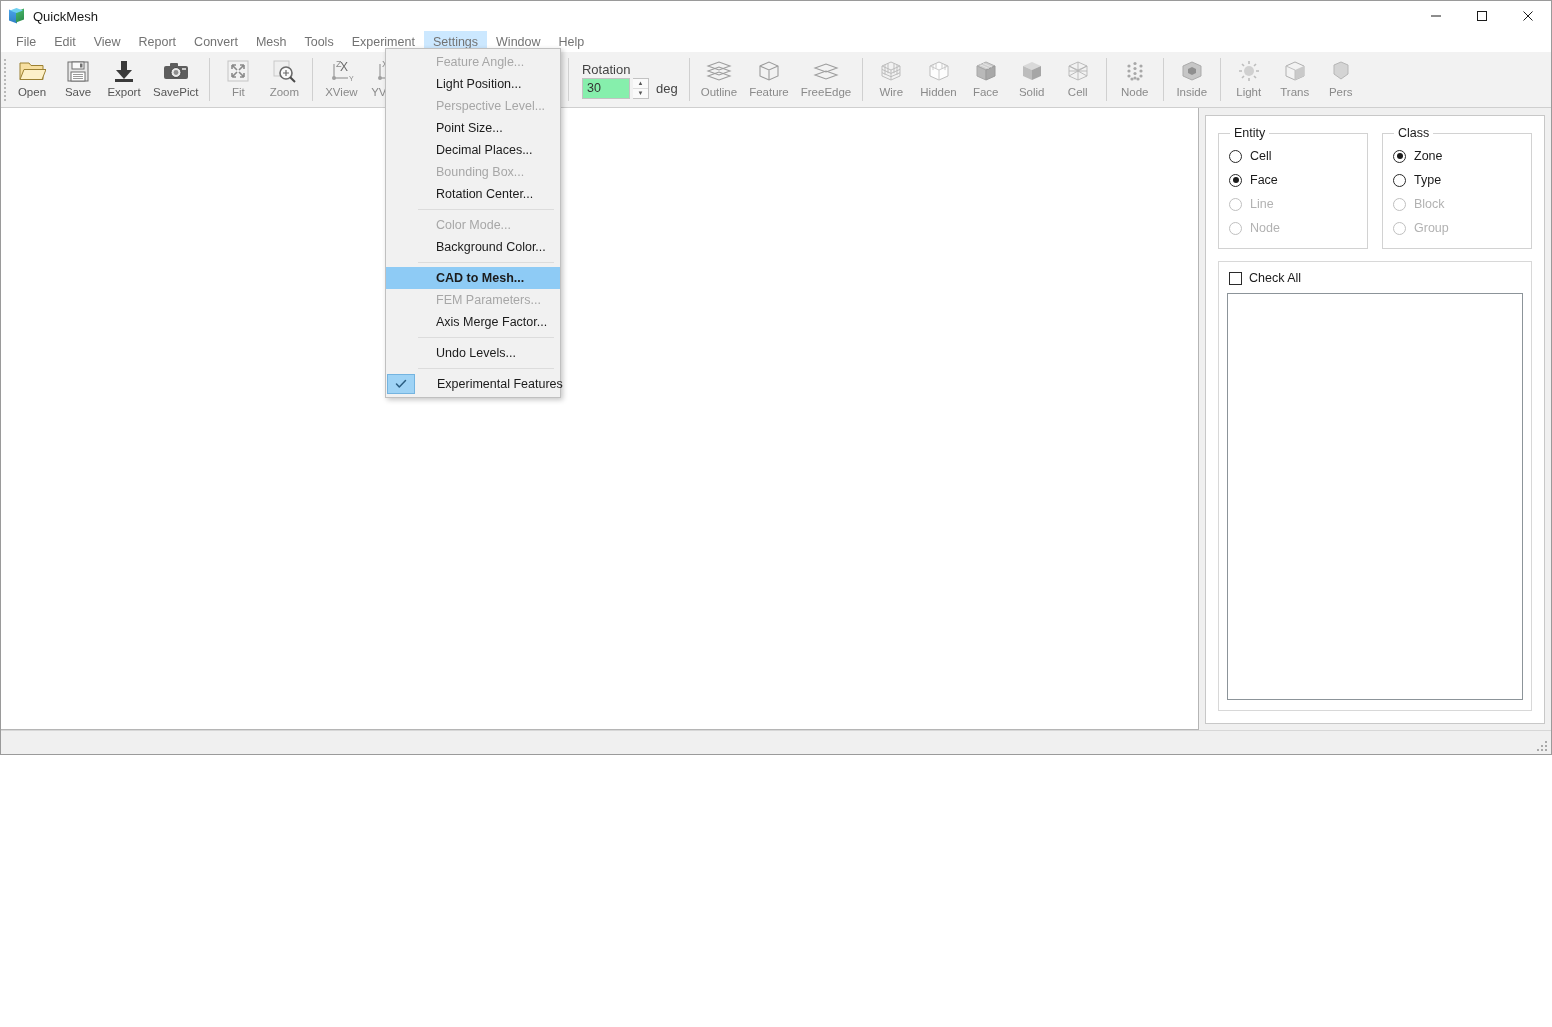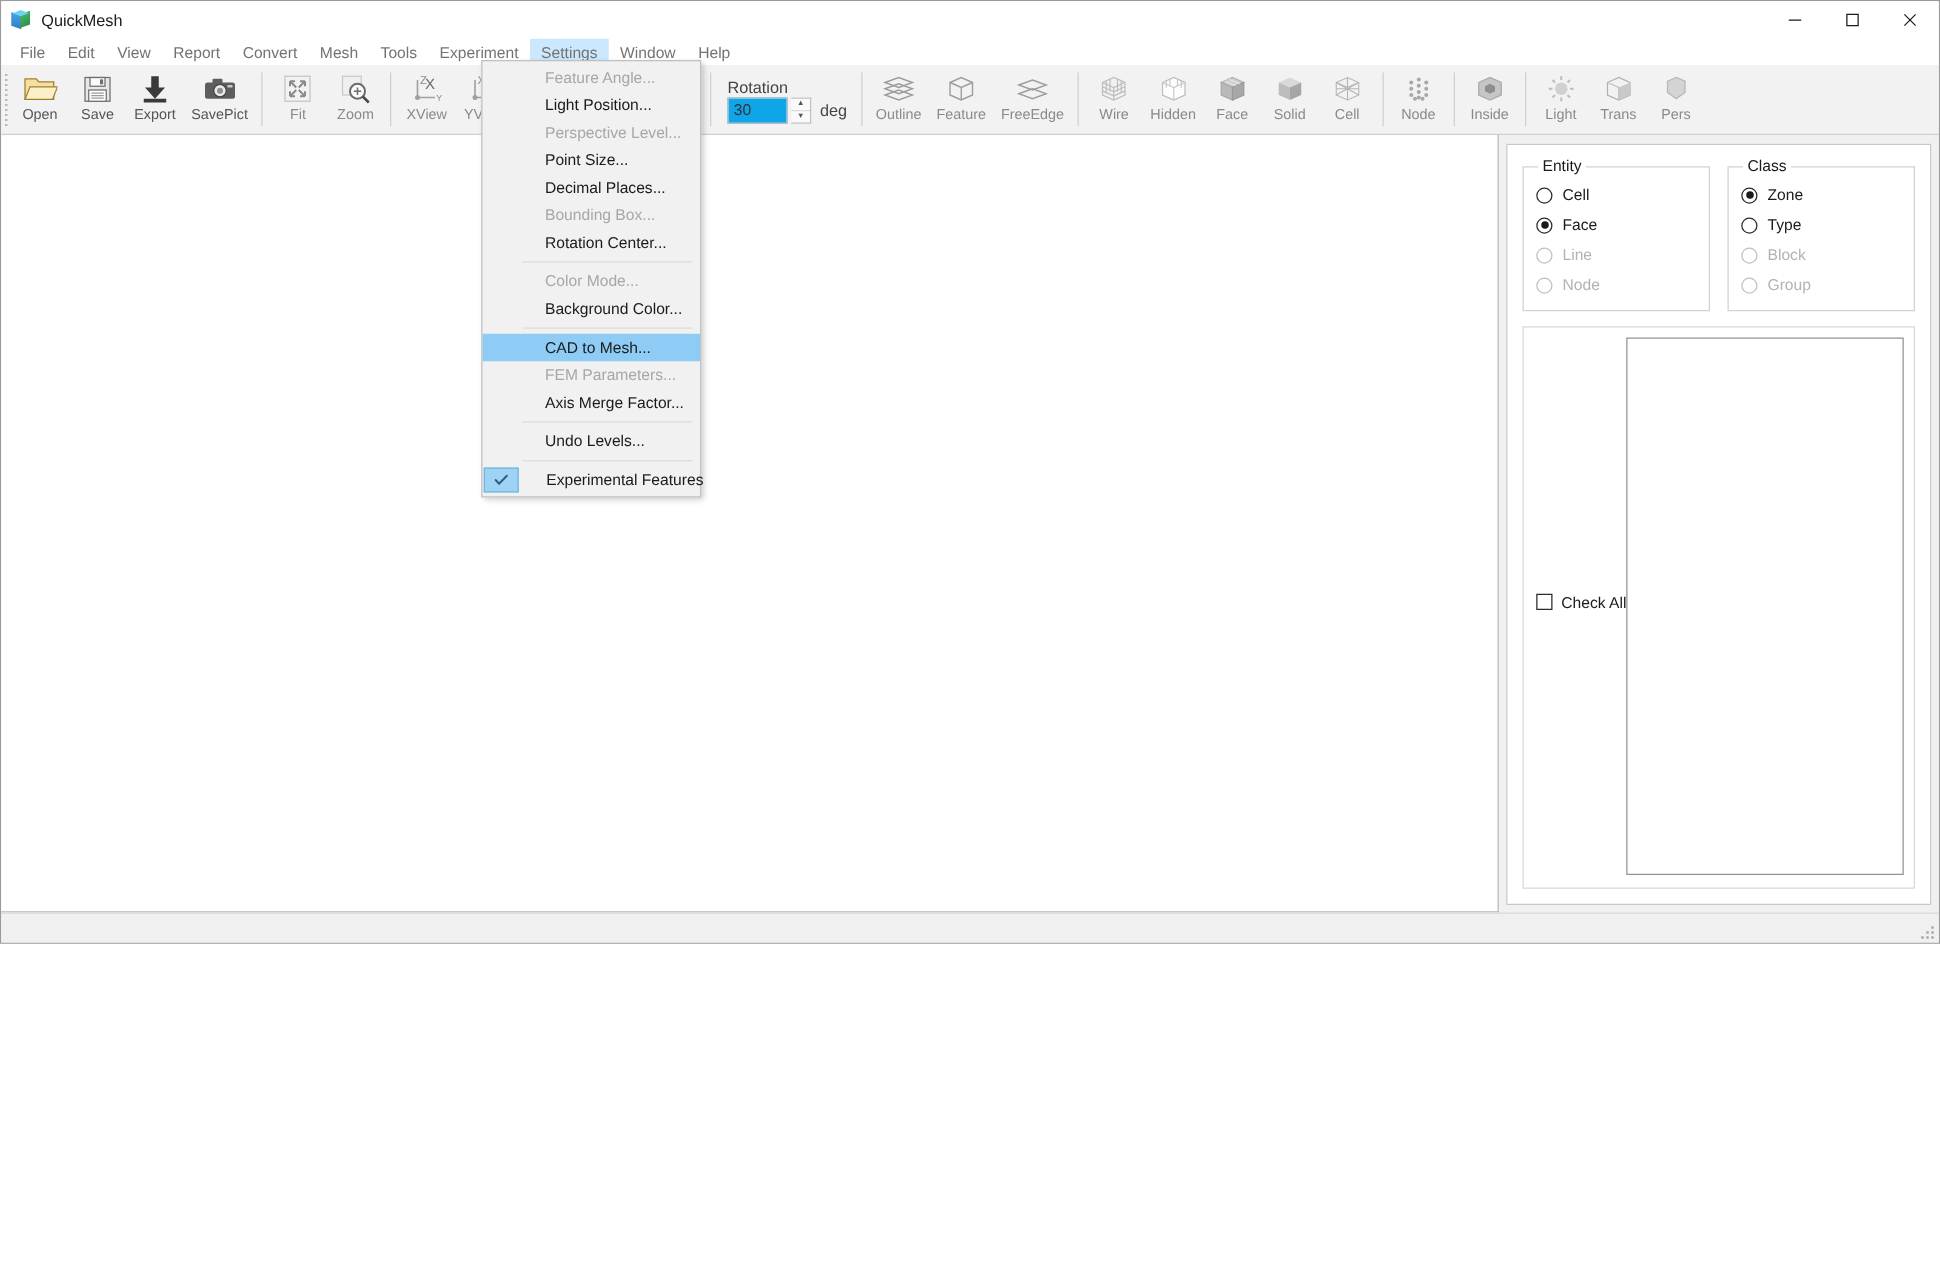--- a/index.html
+++ b/index.html
@@ -117,21 +117,21 @@
 
   
   .rot-group {
     display: flex; flex-direction: column;
     justify-content: center; padding: 3px 6px 3px 8px;
   }
   .rot-label { font-size: 13px; color: #444; line-height: 17px; }
   .rot-row { display: flex; align-items: center; gap: 4px; }
   .rot-input {
     width: 48px; height: 21px;
-    border: 1px solid #c2c2c2; background: #0ea5e9;
+    border: 1px solid #c2c2c2; background: #86efac;
     font-size: 12.5px; color: #333;
     padding: 0 4px; line-height: 19px;
     font-family: "Liberation Sans", sans-serif;
   }
   .spin {
     width: 16px; height: 21px;
     border: 1px solid #c2c2c2; border-left: none;
     background: #fafafa;
     display: flex; flex-direction: column;
     margin-left: -1px;
@@ -208,21 +208,21 @@
     background: #1b1b1b;
   }
   .radio.off-dis { border-color: #c0c0c0; }
   .radio-lbl { font-size: 12.5px; color: #1b1b1b; }
   .dis .radio-lbl { color: #b2b2b2; }
 
   .checkall-wrap {
     margin-top: 12px;
     border: 1px solid #d8d8d8;
     padding: 8px 8px 10px 8px;
-    flex: 1; display: flex; flex-direction: row;
+    flex: 1; display: flex; flex-direction: column;
     min-height: 0;
   }
   .chk-row { display: flex; align-items: center; gap: 7px; margin: 1px 0 8px 2px; }
   .chkbox {
     width: 13px; height: 13px;
     border: 1.4px solid #2a2a2a; background: #fff; flex: 0 0 13px;
   }
   .chk-lbl { font-size: 12.5px; color: #1b1b1b; }
   .listbox {
     flex: 1; border: 1px solid #8c9499; background: #ffffff; min-height: 0;
@@ -263,21 +263,21 @@
     width: 28px; height: 22px; flex: 0 0 28px;
     display: flex; align-items: center; justify-content: center;
   }
   .dd-check.on {
     background: #9fd3f5;
     border: 1px solid #74b4e0;
     width: 26px; height: 20px; margin-left: 1px;
   }
   .dd-label { padding-left: 5px; white-space: nowrap; margin-left: 17px; }
   .dd-item.dis .dd-label { color: #a7a7a7; }
-  .dd-item.hl { background: #8ecbf5; }
+  .dd-item.hl { background: #8ecbf5; font-weight: bold; }
   .dd-sep {
     height: 1px; background: #dcdcdc;
     margin: 4px 6px 4px 32px;
   }
 
   svg.i { display:block; }
 </style>
 </head>
 <body>
 

